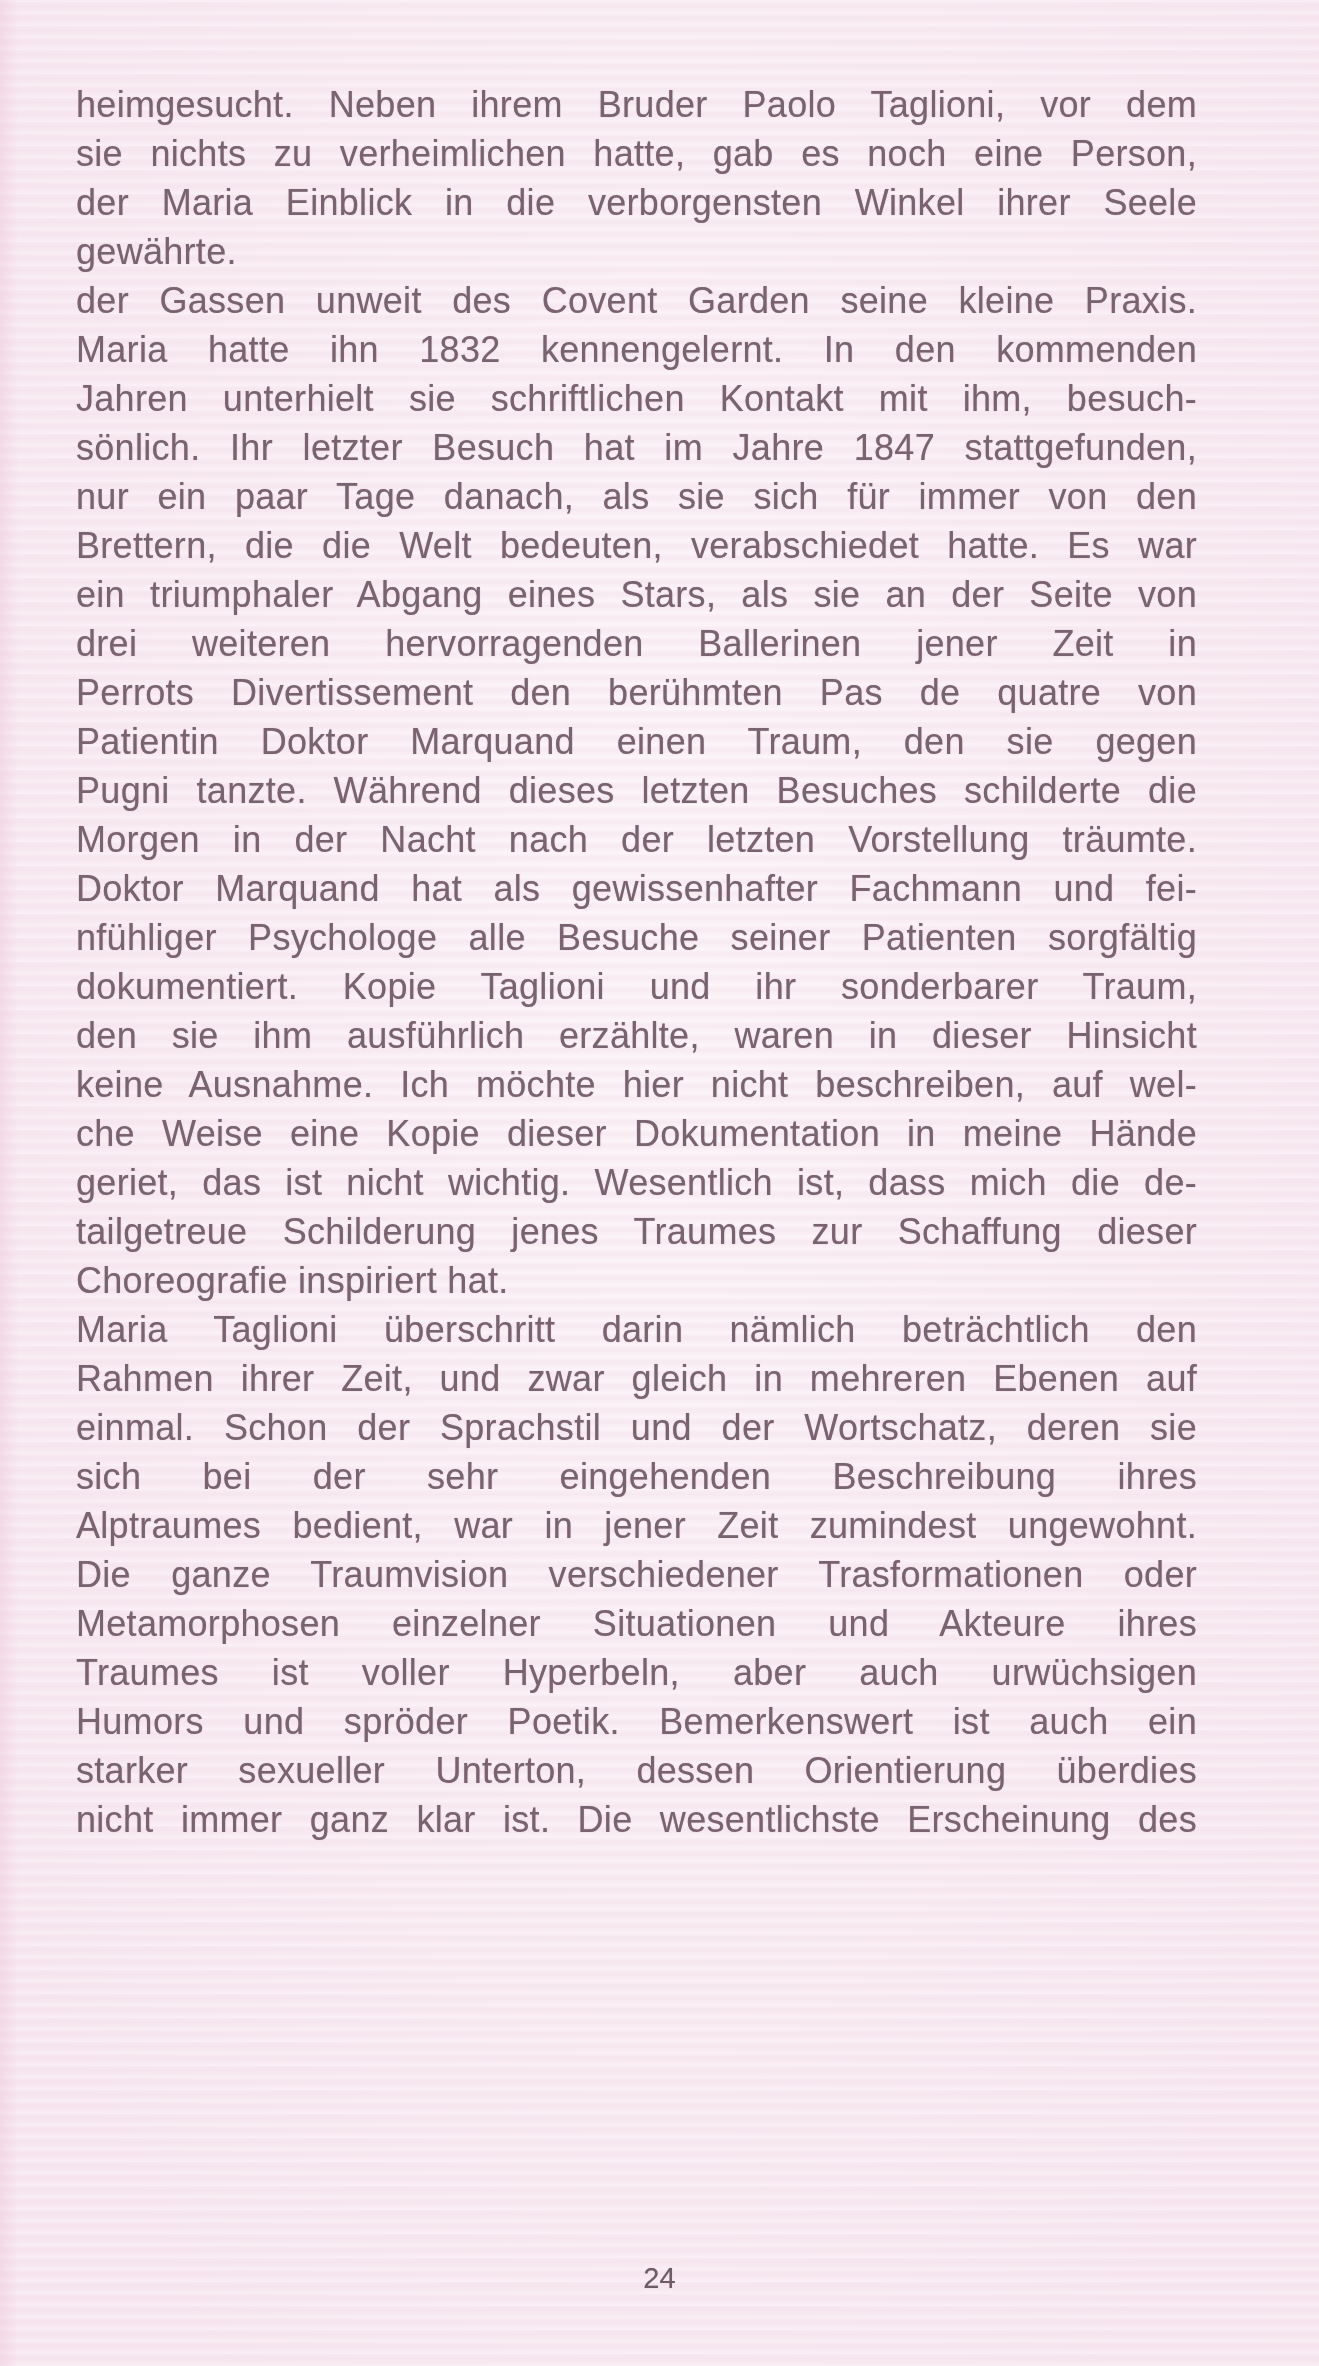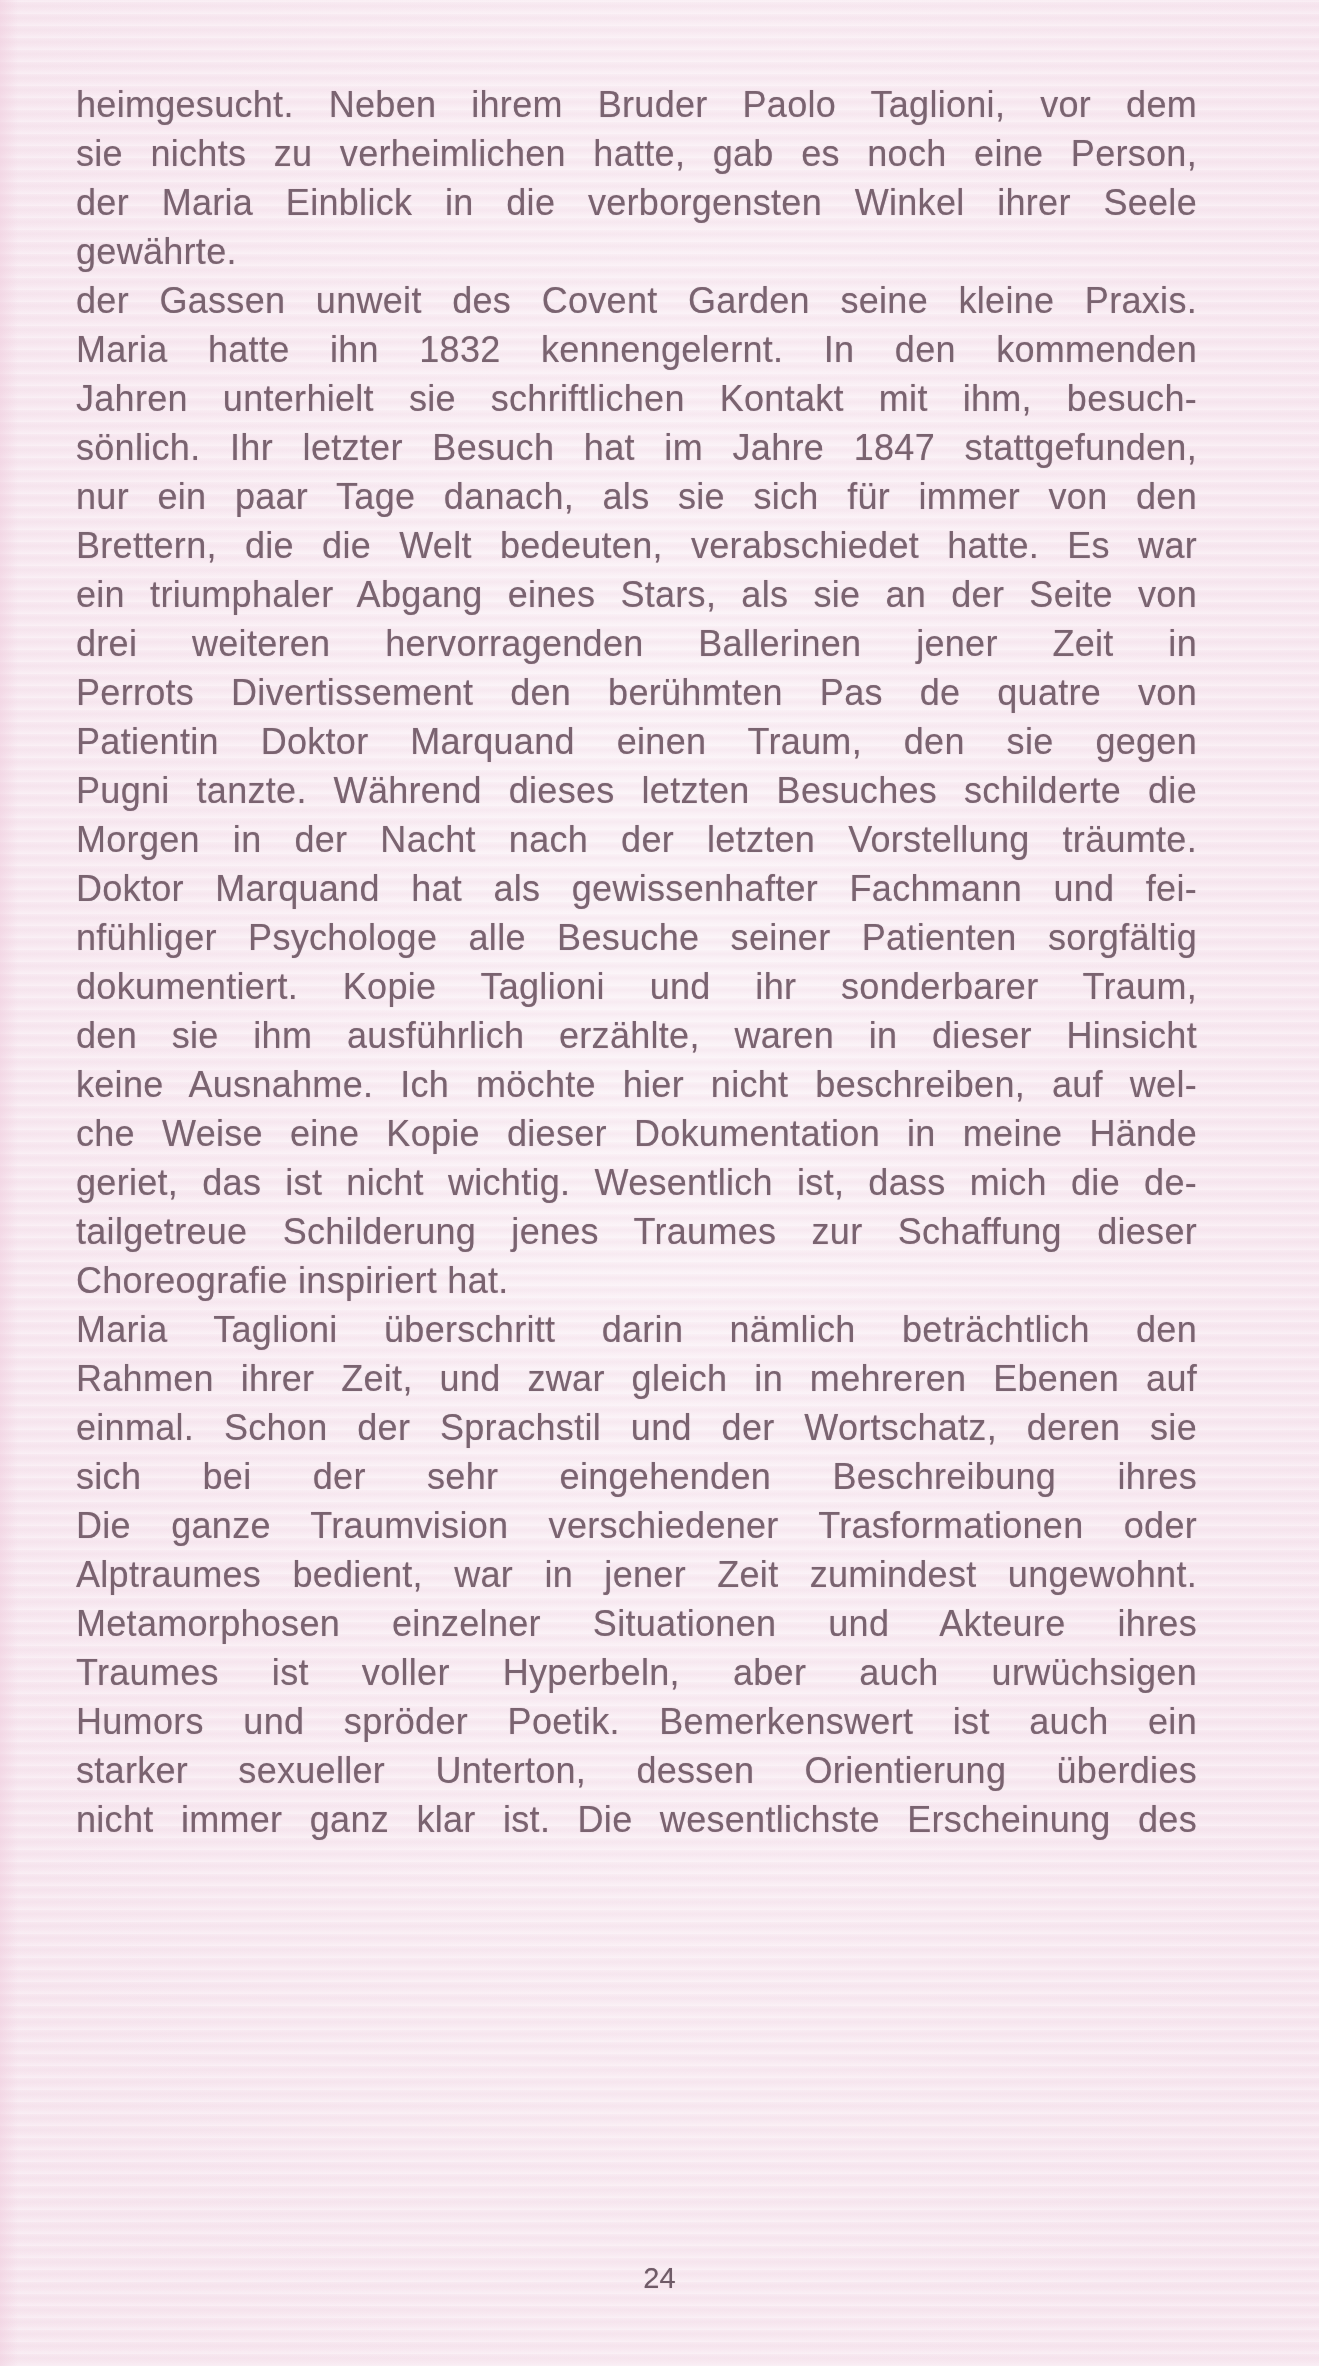--- a/index.html
+++ b/index.html
@@ -84,22 +84,22 @@
         <div class="line">den sie ihm ausführlich erzählte, waren in dieser Hinsicht</div>
         <div class="line">keine Ausnahme. Ich möchte hier nicht beschreiben, auf wel-</div>
         <div class="line">che Weise eine Kopie dieser Dokumentation in meine Hände</div>
         <div class="line">geriet, das ist nicht wichtig. Wesentlich ist, dass mich die de-</div>
         <div class="line">tailgetreue Schilderung jenes Traumes zur Schaffung dieser</div>
         <div class="line short">Choreografie inspiriert hat.</div>
         <div class="line">Maria Taglioni überschritt darin nämlich beträchtlich den</div>
         <div class="line">Rahmen ihrer Zeit, und zwar gleich in mehreren Ebenen auf</div>
         <div class="line">einmal. Schon der Sprachstil und der Wortschatz, deren sie</div>
         <div class="line">sich bei der sehr eingehenden Beschreibung ihres</div>
+        <div class="line">Alptraumes bedient, war in jener Zeit zumindest ungewohnt.</div>
         <div class="line">Die ganze Traumvision verschiedener Trasformationen oder</div>
-        <div class="line">Alptraumes bedient, war in jener Zeit zumindest ungewohnt.</div>
         <div class="line">Metamorphosen einzelner Situationen und Akteure ihres</div>
         <div class="line">Traumes ist voller Hyperbeln, aber auch urwüchsigen</div>
         <div class="line">Humors und spröder Poetik. Bemerkenswert ist auch ein</div>
         <div class="line">starker sexueller Unterton, dessen Orientierung überdies</div>
         <div class="line">nicht immer ganz klar ist. Die wesentlichste Erscheinung des</div>
       </div>
   </div>
   <div class="page-number">24</div>
 </div>
 

